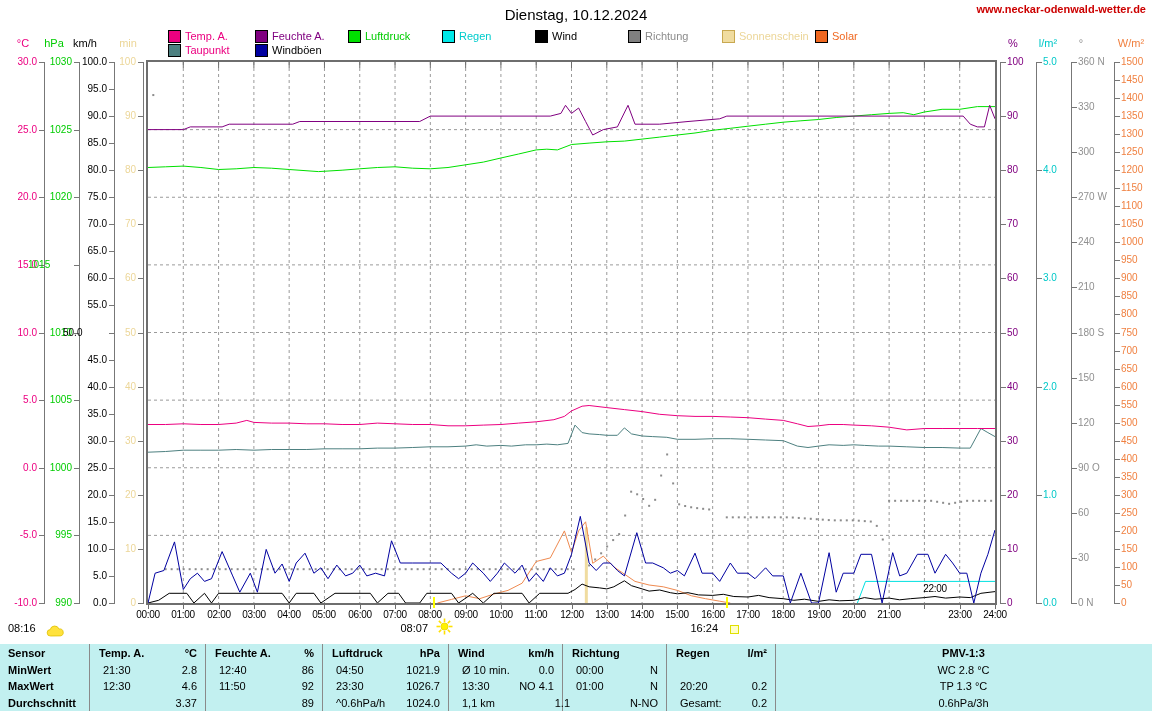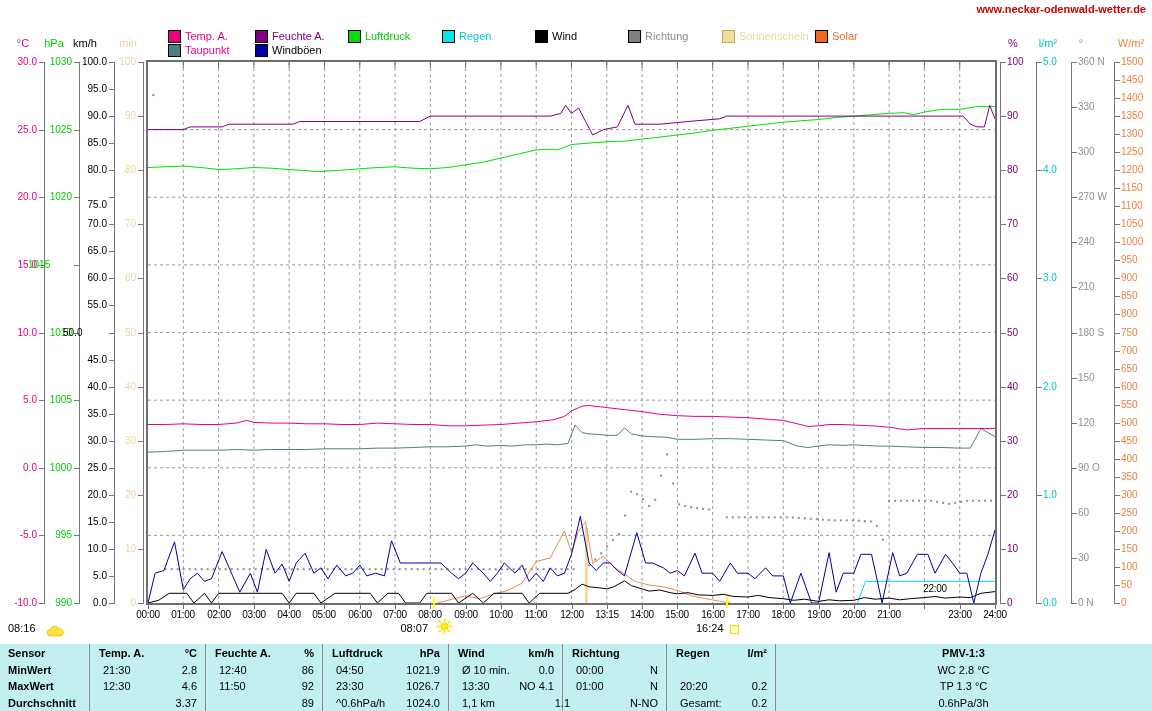--- a/index.html
+++ b/index.html
@@ -14,20 +14,21 @@
   .legtxt{font-size:11px;line-height:12px;white-space:nowrap;}
   .legbox{width:11px;height:11px;border:1px solid #000;}
   .marklab{font-size:11px;color:#000;}
   .tbl{font-size:11px;color:#000;white-space:nowrap;line-height:13px;}
   .b{font-weight:bold;}
 </style>
 </head>
 <body>
 
 <div id="stage">
+  <div id="title" class="abs">Dienstag, 10.12.2024</div>
   <a id="url" class="abs" href="#">www.neckar-odenwald-wetter.de</a>
   <div id="legend" class="abs">
       <div class="abs legbox" style="left: 168px; top: 30px; background: rgb(236, 0, 128);"></div>
       <div class="abs legtxt" style="left: 185px; top: 30px; color: rgb(236, 0, 128);">Temp. A.</div>
       <div class="abs legbox" style="left: 255px; top: 30px; background: rgb(128, 0, 128);"></div>
       <div class="abs legtxt" style="left: 272px; top: 30px; color: rgb(128, 0, 128);">Feuchte A.</div>
       <div class="abs legbox" style="left: 348px; top: 30px; background: rgb(0, 224, 0);"></div>
       <div class="abs legtxt" style="left: 365px; top: 30px; color: rgb(0, 204, 0);">Luftdruck</div>
       <div class="abs legbox" style="left: 442px; top: 30px; background: rgb(0, 232, 232);"></div>
       <div class="abs legtxt" style="left: 459px; top: 30px; color: rgb(0, 204, 204);">Regen</div>
@@ -91,21 +92,21 @@
       <div class="abs ticklab" style="left: 63px; top: 57px; width: 44px; text-align: right; color: rgb(0, 0, 0);">100.0</div>
       <div class="abs" style="left: 109px; top: 89px; width: 5px; height: 1px; background: rgb(119, 119, 119);"></div>
       <div class="abs ticklab" style="left: 63px; top: 84px; width: 44px; text-align: right; color: rgb(0, 0, 0);">95.0</div>
       <div class="abs" style="left: 109px; top: 116px; width: 5px; height: 1px; background: rgb(119, 119, 119);"></div>
       <div class="abs ticklab" style="left: 63px; top: 111px; width: 44px; text-align: right; color: rgb(0, 0, 0);">90.0</div>
       <div class="abs" style="left: 109px; top: 143px; width: 5px; height: 1px; background: rgb(119, 119, 119);"></div>
       <div class="abs ticklab" style="left: 63px; top: 138px; width: 44px; text-align: right; color: rgb(0, 0, 0);">85.0</div>
       <div class="abs" style="left: 109px; top: 170px; width: 5px; height: 1px; background: rgb(119, 119, 119);"></div>
       <div class="abs ticklab" style="left: 63px; top: 165px; width: 44px; text-align: right; color: rgb(0, 0, 0);">80.0</div>
       <div class="abs" style="left: 109px; top: 197px; width: 5px; height: 1px; background: rgb(119, 119, 119);"></div>
-      <div class="abs ticklab" style="left: 63px; top: 192px; width: 44px; text-align: right; color: rgb(0, 0, 0); margin-top: 8px;">75.0</div>
+      <div class="abs ticklab" style="left: 63px; top: 192px; width: 44px; text-align: right; color: rgb(0, 0, 0);">75.0</div>
       <div class="abs" style="left: 109px; top: 224px; width: 5px; height: 1px; background: rgb(119, 119, 119);"></div>
       <div class="abs ticklab" style="left: 63px; top: 219px; width: 44px; text-align: right; color: rgb(0, 0, 0);">70.0</div>
       <div class="abs" style="left: 109px; top: 251px; width: 5px; height: 1px; background: rgb(119, 119, 119);"></div>
       <div class="abs ticklab" style="left: 63px; top: 246px; width: 44px; text-align: right; color: rgb(0, 0, 0);">65.0</div>
       <div class="abs" style="left: 109px; top: 278px; width: 5px; height: 1px; background: rgb(119, 119, 119);"></div>
       <div class="abs ticklab" style="left: 63px; top: 273px; width: 44px; text-align: right; color: rgb(0, 0, 0);">60.0</div>
       <div class="abs" style="left: 109px; top: 305px; width: 5px; height: 1px; background: rgb(119, 119, 119);"></div>
       <div class="abs ticklab" style="left: 63px; top: 300px; width: 44px; text-align: right; color: rgb(0, 0, 0);">55.0</div>
       <div class="abs" style="left: 109px; top: 333px; width: 5px; height: 1px; background: rgb(119, 119, 119);"></div>
       <div class="abs ticklab" style="left: 63px; top: 328px; width: 44px; text-align: left; color: rgb(0, 0, 0);">50.0</div>
@@ -508,21 +509,21 @@
       <div class="abs hourlab" style="left: 412px; top: 610px; width: 36px;">08:00</div>
       <div class="abs" style="left: 466px; top: 605px; width: 1px; height: 4px; background: rgb(110, 110, 110);"></div>
       <div class="abs hourlab" style="left: 448px; top: 610px; width: 36px;">09:00</div>
       <div class="abs" style="left: 501px; top: 605px; width: 1px; height: 4px; background: rgb(110, 110, 110);"></div>
       <div class="abs hourlab" style="left: 483px; top: 610px; width: 36px;">10:00</div>
       <div class="abs" style="left: 536px; top: 605px; width: 1px; height: 4px; background: rgb(110, 110, 110);"></div>
       <div class="abs hourlab" style="left: 518px; top: 610px; width: 36px;">11:00</div>
       <div class="abs" style="left: 572px; top: 605px; width: 1px; height: 4px; background: rgb(110, 110, 110);"></div>
       <div class="abs hourlab" style="left: 554px; top: 610px; width: 36px;">12:00</div>
       <div class="abs" style="left: 607px; top: 605px; width: 1px; height: 4px; background: rgb(110, 110, 110);"></div>
-      <div class="abs hourlab" style="left: 589px; top: 610px; width: 36px;">13:15</div>
+      <div class="abs hourlab" style="left: 589px; top: 610px; width: 36px;">13:00</div>
       <div class="abs" style="left: 642px; top: 605px; width: 1px; height: 4px; background: rgb(110, 110, 110);"></div>
       <div class="abs hourlab" style="left: 624px; top: 610px; width: 36px;">14:00</div>
       <div class="abs" style="left: 677px; top: 605px; width: 1px; height: 4px; background: rgb(110, 110, 110);"></div>
       <div class="abs hourlab" style="left: 659px; top: 610px; width: 36px;">15:00</div>
       <div class="abs" style="left: 713px; top: 605px; width: 1px; height: 4px; background: rgb(110, 110, 110);"></div>
       <div class="abs hourlab" style="left: 695px; top: 610px; width: 36px;">16:00</div>
       <div class="abs" style="left: 748px; top: 605px; width: 1px; height: 4px; background: rgb(110, 110, 110);"></div>
       <div class="abs hourlab" style="left: 730px; top: 610px; width: 36px;">17:00</div>
       <div class="abs" style="left: 783px; top: 605px; width: 1px; height: 4px; background: rgb(110, 110, 110);"></div>
       <div class="abs hourlab" style="left: 765px; top: 610px; width: 36px;">18:00</div>
@@ -553,21 +554,21 @@
             <line x1="8.5" y1="13" x2="8.5" y2="16.5"></line>
             <line x1="0.5" y1="8.5" x2="4" y2="8.5"></line>
             <line x1="13" y1="8.5" x2="16.5" y2="8.5"></line>
             <line x1="2.9" y1="2.9" x2="5.2" y2="5.2"></line>
             <line x1="11.8" y1="11.8" x2="14.1" y2="14.1"></line>
             <line x1="2.9" y1="14.1" x2="5.2" y2="11.8"></line>
             <line x1="11.8" y1="5.2" x2="14.1" y2="2.9"></line>
           </g>
           <circle cx="8.5" cy="8.5" r="3.6" fill="#fff200" stroke="#e8d000" stroke-width="0.8"></circle>
         </svg></div>
-      <div class="abs marklab" style="left: 696px; top: 622px; width: 44px; ">16:24</div>
+      <div class="abs marklab" style="left: 674px; top: 622px; width: 44px; text-align: right;">16:24</div>
       <div class="abs" style="left: 730px; top: 625px; width: 7px; height: 7px; background: rgb(255, 255, 200); border: 1px solid rgb(224, 224, 0);"></div>
     </div>
   <div id="table" class="abs">
       <div class="abs" style="left: 0px; top: 644px; width: 1152px; height: 67px; background: rgb(194, 240, 240);"></div>
       <div class="abs" style="left: 89px; top: 644px; width: 1px; height: 67px; background: rgb(138, 138, 138);"></div>
       <div class="abs" style="left: 205px; top: 644px; width: 1px; height: 67px; background: rgb(138, 138, 138);"></div>
       <div class="abs" style="left: 322px; top: 644px; width: 1px; height: 67px; background: rgb(138, 138, 138);"></div>
       <div class="abs" style="left: 448px; top: 644px; width: 1px; height: 67px; background: rgb(138, 138, 138);"></div>
       <div class="abs" style="left: 562px; top: 644px; width: 1px; height: 67px; background: rgb(138, 138, 138);"></div>
       <div class="abs" style="left: 666px; top: 644px; width: 1px; height: 67px; background: rgb(138, 138, 138);"></div>

